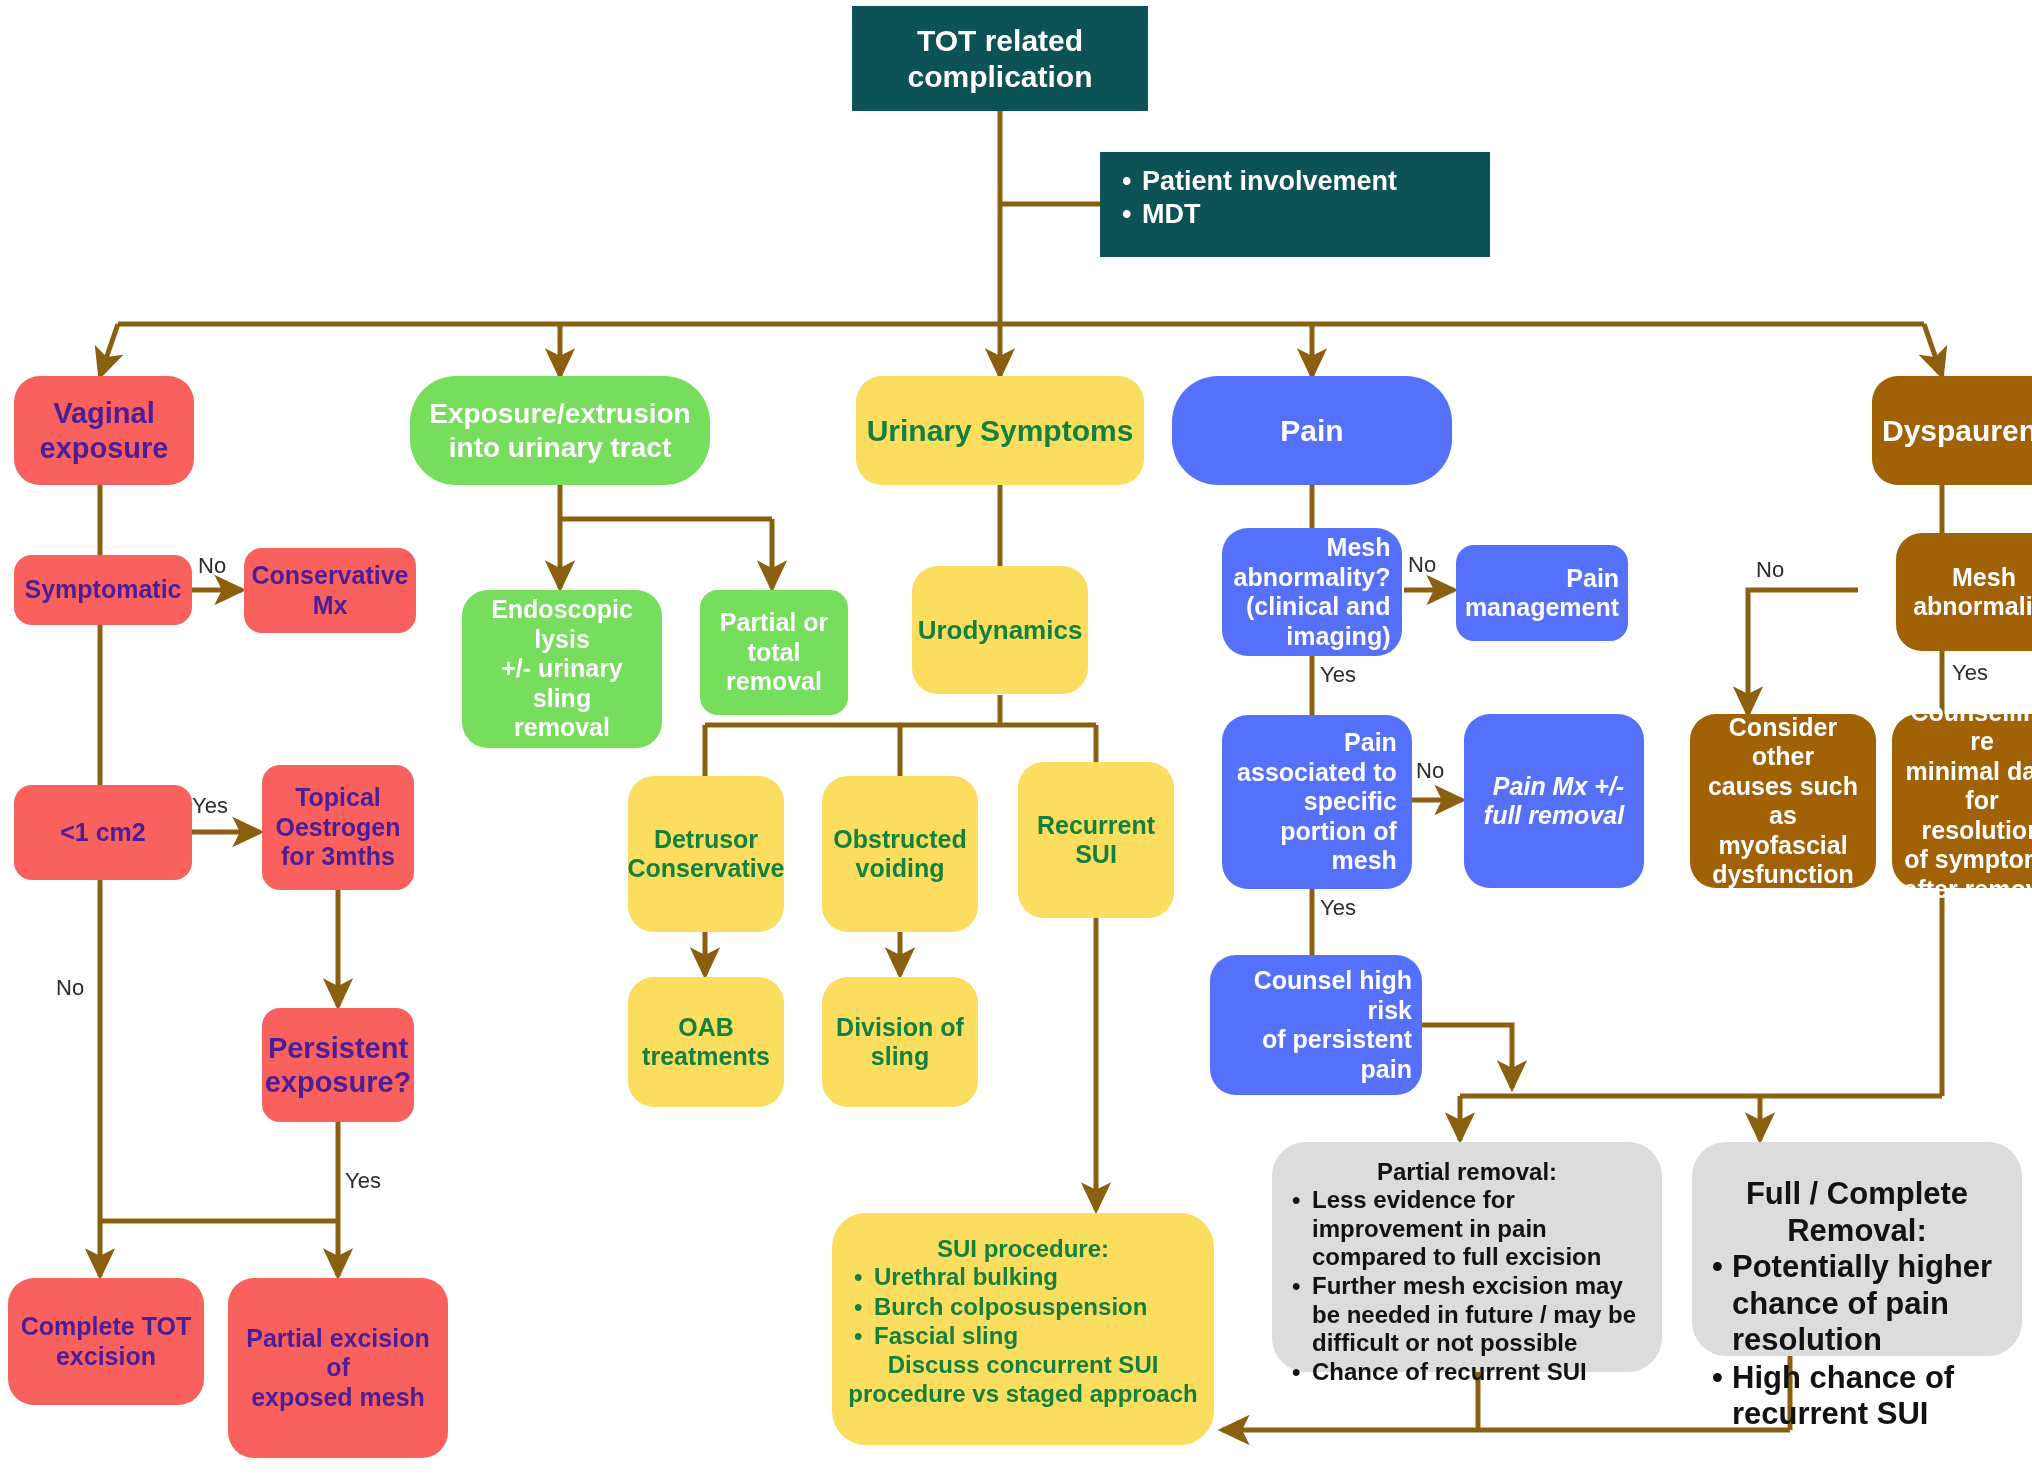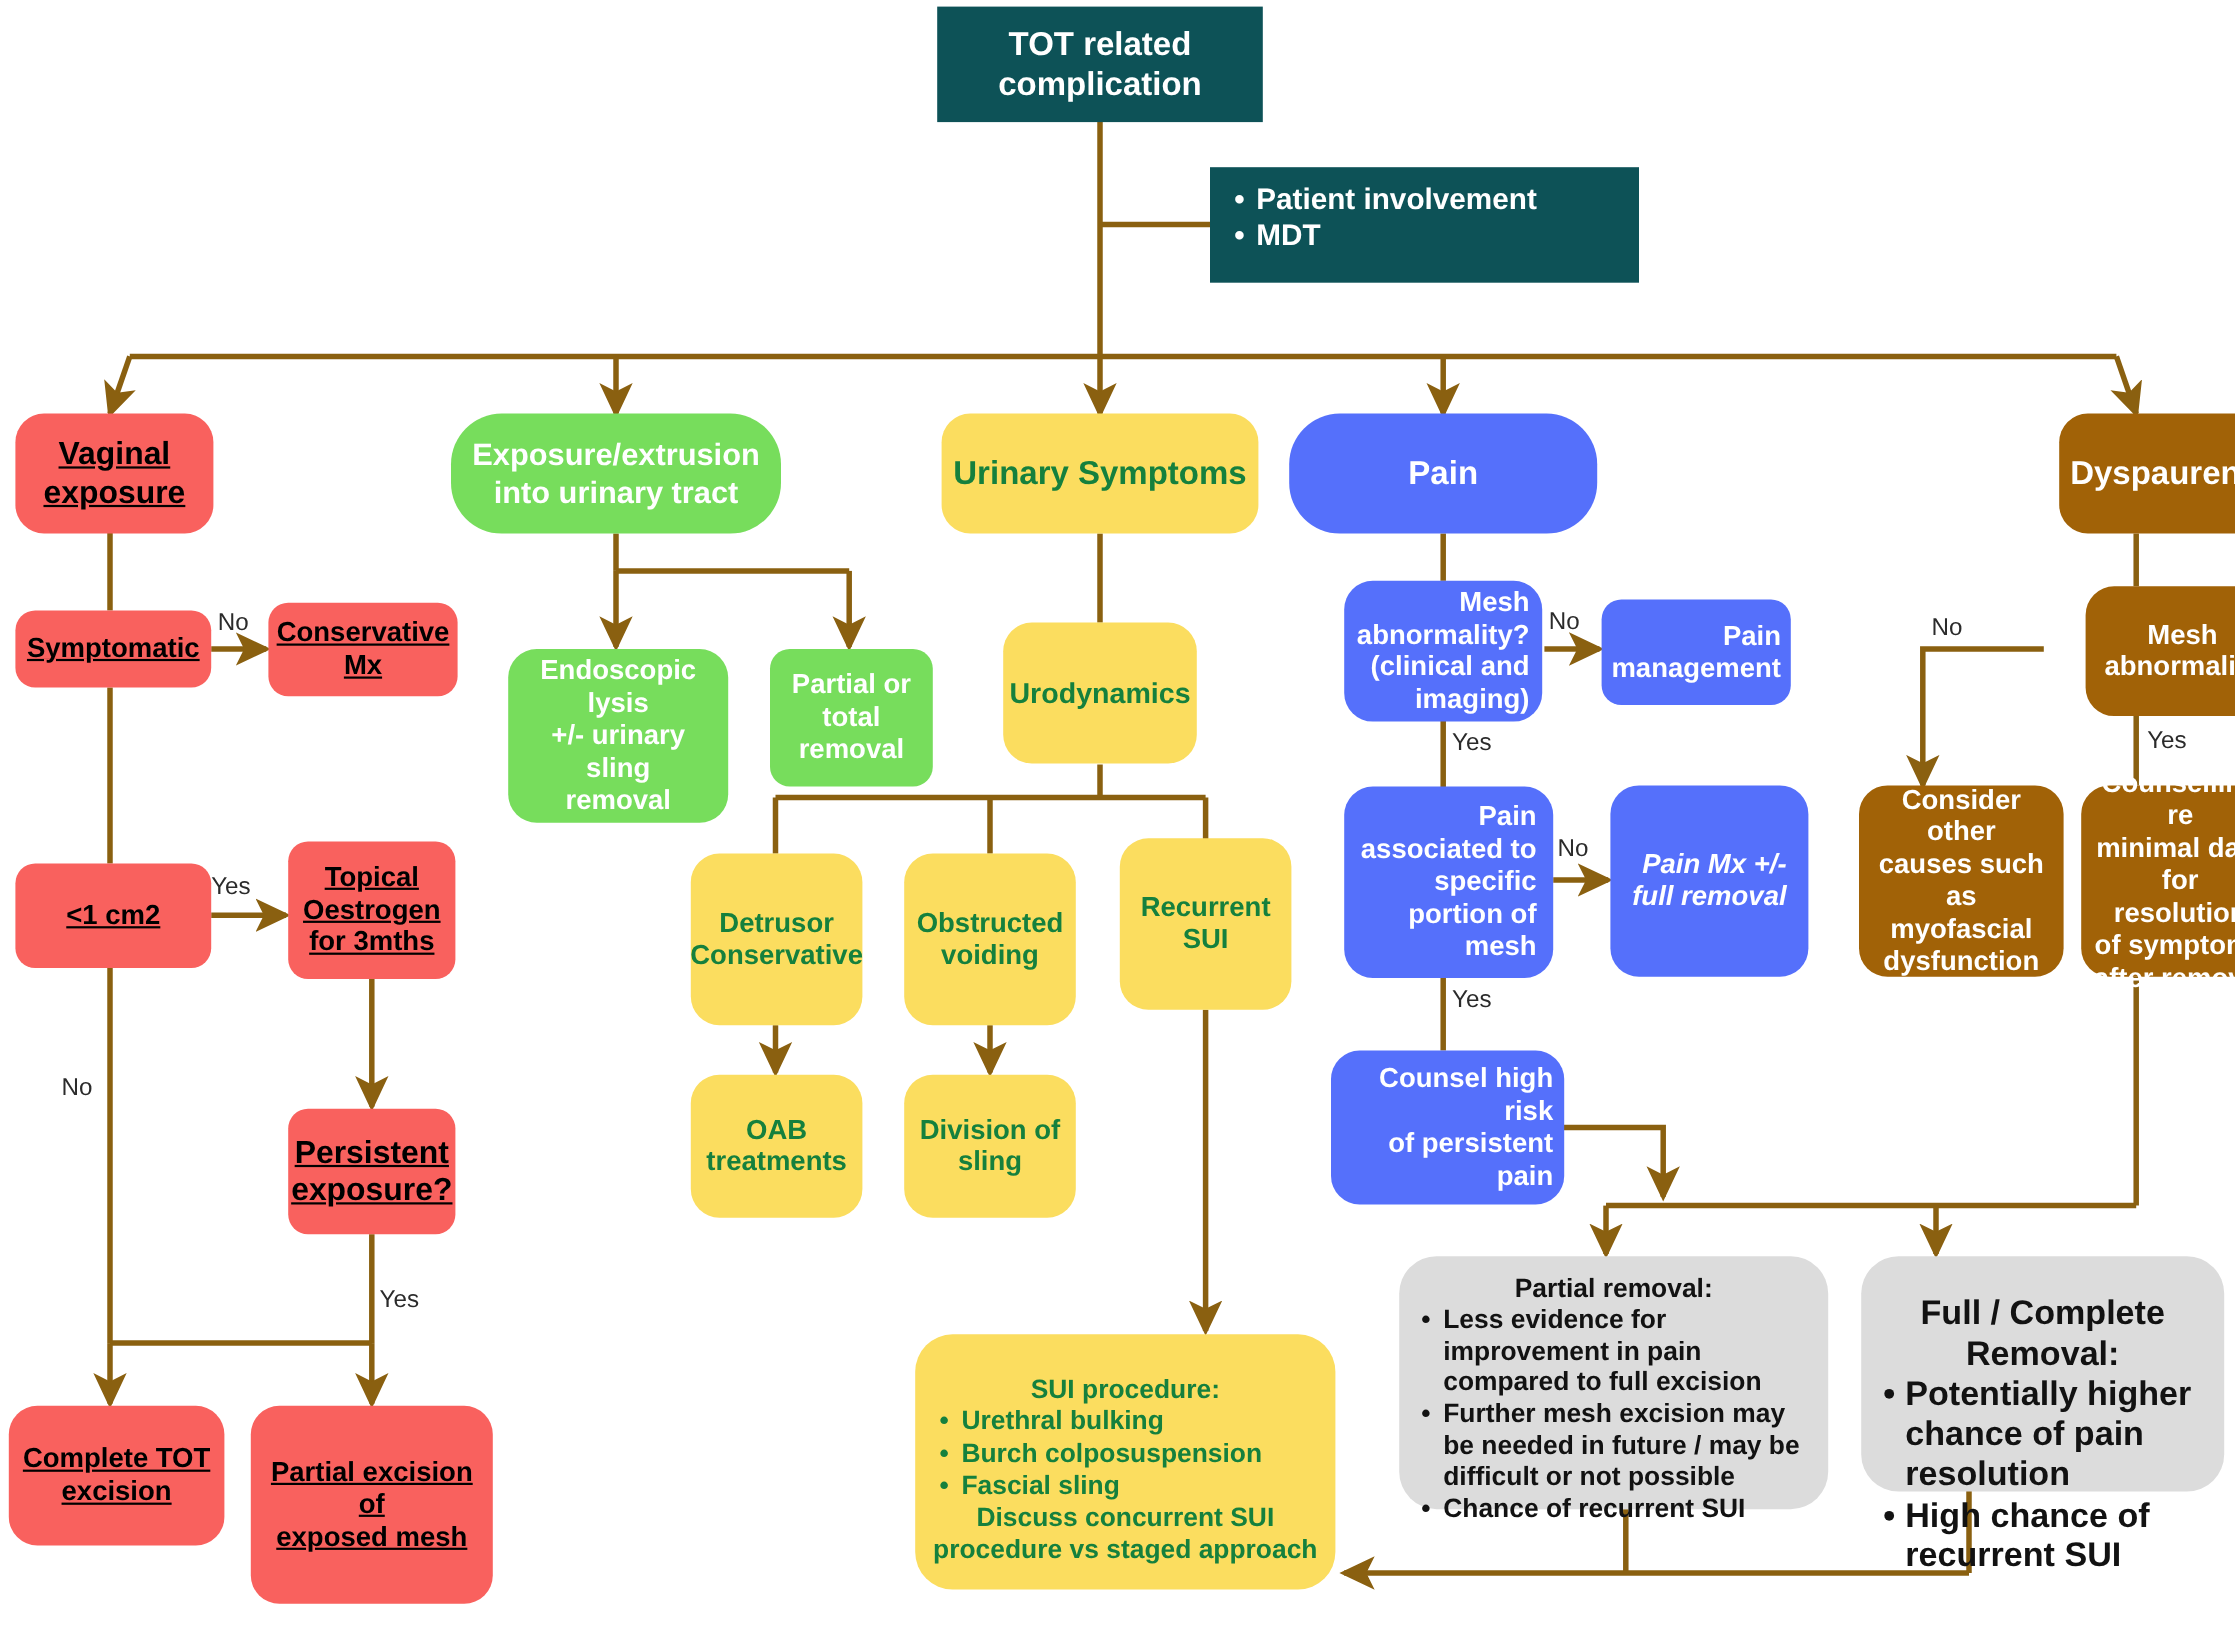--- a/index.html
+++ b/index.html
@@ -67,21 +67,21 @@
     font-weight: bold;
   }
   .node .plain {
     display: block;
     text-align: center;
     font-weight: bold;
   }
 
   
   .c-teal   { background: #0d5257; color: #ffffff; border-radius: 0; }
-  .c-red    { background: #f9615e; color: #000000; text-decoration: underline; }
+  .c-red    { background: #f9615e; color: #4c1d95; }
   .c-green  { background: #77dd5c; color: #ffffff; }
   .c-yellow { background: #fbdd5f; color: #15803d; }
   .c-blue   { background: #5570fb; color: #ffffff; text-align: right; }
   .c-purple { background: #a16207; color: #ffffff; margin-left: 40px; }
   .c-gray   { background: #dcdcdc; color: #121212; }
 
   .r-sm { border-radius: 18px; }
   .r-md { border-radius: 26px; }
   .r-lg { border-radius: 34px; }
   .r-pill { border-radius: 46px; }
@@ -231,21 +231,21 @@
 
   <div class="node c-yellow r-md" style="left:1018px; top:762px; width:156px; height:156px; font-size:25px;">Recurrent
 SUI</div>
 
   <div class="node c-yellow r-md" style="left:628px; top:977px; width:156px; height:130px; font-size:25px;">OAB
 treatments</div>
 
   <div class="node c-yellow r-md" style="left:822px; top:977px; width:156px; height:130px; font-size:25px;">Division of
 sling</div>
 
-  <div class="node c-yellow r-lg listy" style="left:832px; top:1213px; width:382px; height:232px; font-size:24px; padding:37px 16px;">
+  <div class="node c-yellow r-lg listy" style="left:832px; top:1213px; width:382px; height:232px; font-size:24px; padding:22px 16px;">
     <span class="hdr">SUI procedure:</span>
     <ul>
       <li>Urethral bulking</li>
       <li>Burch colposuspension</li>
       <li>Fascial sling</li>
     </ul>
     <span class="plain" style="white-space:pre-line;">Discuss concurrent SUI
 procedure vs staged approach</span>
   </div>
 

